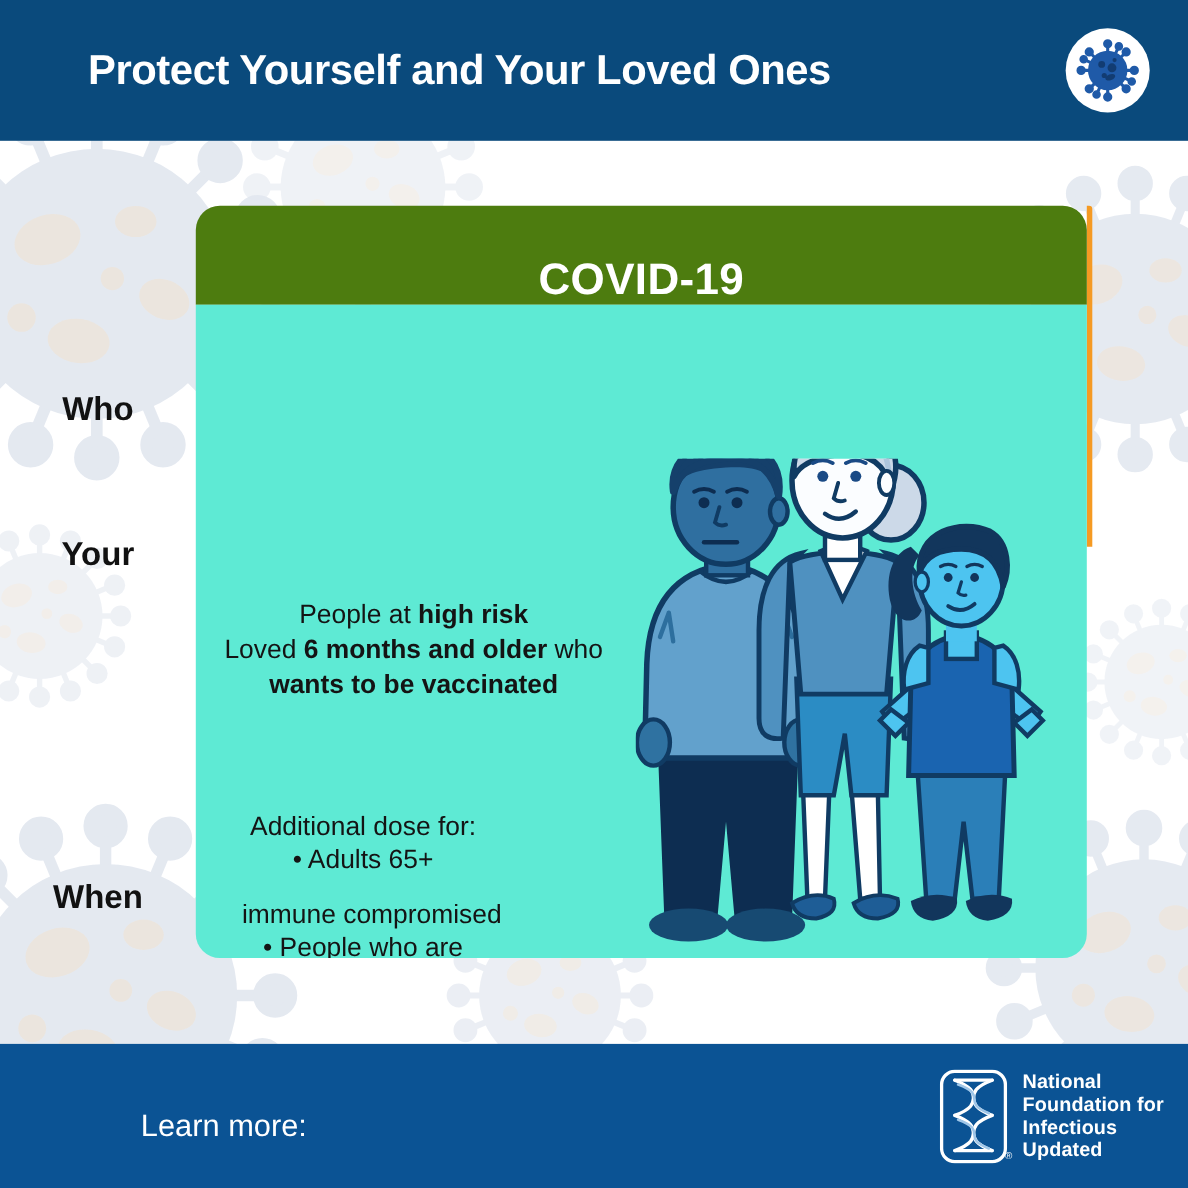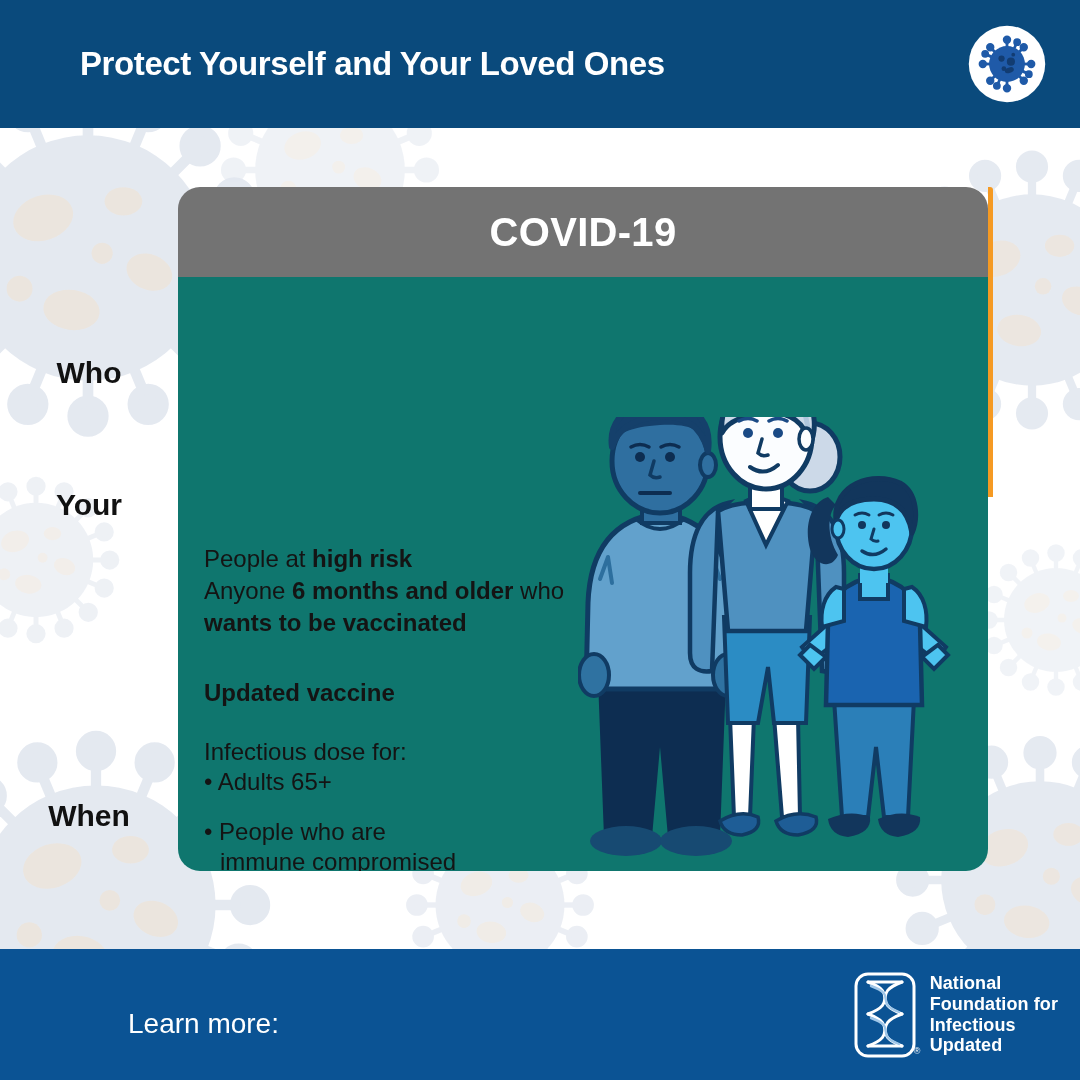--- a/index.html
+++ b/index.html
@@ -16,21 +16,21 @@
   .bg-layer{position:absolute;inset:0;z-index:0;pointer-events:none;}
 
   
   .header{
     position:absolute;left:0;top:0;width:1080px;height:128px;
     background:#0a4a7c;z-index:5;
   }
   .header-title{
     position:absolute;left:80px;top:0;height:128px;
     display:flex;align-items:center;
-    color:#ffffff;font-size:33px;font-weight:bold;letter-spacing:-0.4px;
+    color:#ffffff;font-size:38px;font-weight:bold;letter-spacing:-0.4px;
   }
   .header-badge{
     position:absolute;right:34px;top:25px;width:78px;height:78px;
   }
 
   
   .footer{
     position:absolute;left:0;bottom:0;width:1080px;height:131px;
     background:#0b5394;z-index:5;
   }
@@ -66,30 +66,31 @@
   .card{
     position:absolute;left:178px;top:187px;width:815px;height:684px;
     z-index:4;
   }
   .card-edge{
     position:absolute;right:0;top:0;width:5px;height:310px;
     background:#f59a23;border-top-right-radius:3px;
   }
   .card-head{
     position:absolute;left:0;top:0;width:810px;height:90px;
-    background:#737373;border-radius:22px 22px 0 0;
-    display:flex;align-items:center;justify-content:center;
+    background:#4d7c0f;border-radius:22px 22px 0 0;
+    display:flex;align-items:flex-end;justify-content:center;
   }
   .card-head-title{
     color:#ffffff;font-size:40px;font-weight:bold;letter-spacing:0.3px;
   }
   .card-body{
     position:absolute;left:0;top:90px;width:810px;height:594px;
-    background:#0f766e;border-radius:0 0 22px 22px;
+    background:#5eead4;border-radius:0 0 22px 22px;
     overflow:hidden;
+    text-align:center;
   }
 
   
   .blk{position:absolute;left:26px;color:#141414;z-index:6;}
   .blk .ln{font-size:24px;line-height:32px;white-space:nowrap;}
   .blk .ln b{font-weight:bold;}
   .blk .ln.bold{font-weight:bold;}
   #blk-who{top:266px;}
   #blk-what{top:400px;}
   #blk-dose{top:460px;}
@@ -340,37 +341,34 @@
 
           <path d="M284 134 Q296 142 308 132" fill="none" stroke="#103b63" stroke-width="3.5" stroke-linecap="round"></path>
         </g>
       </svg>
 
       <div class="blk" id="blk-who">
         <div class="ln">
           <span>People at </span><b>high risk</b>
         </div>
         <div class="ln">
-          <span>Anyone </span><b>6 months and older</b><span> who</span>
+          <span>Loved </span><b>6 months and older</b><span> who</span>
         </div>
         <div class="ln">
           <b>wants to be vaccinated</b>
         </div>
       </div>
 
-      <div class="blk" id="blk-what">
-        <div class="ln bold">Updated vaccine</div>
-      </div>
 
       <div class="blk" id="blk-dose">
-        <div class="ln">Infectious dose for:</div>
+        <div class="ln">Additional dose for:</div>
         <div class="ln bullet">• Adults 65+</div>
         <div class="gap"></div>
+        <div class="ln bullet-ind">immune compromised</div>
         <div class="ln bullet">• People who are</div>
-        <div class="ln bullet-ind">immune compromised</div>
       </div>
 
     </div>
   </div>
 
   <div class="footer">
     <div class="footer-text">
       <span>Learn more: </span>
     </div>
 

